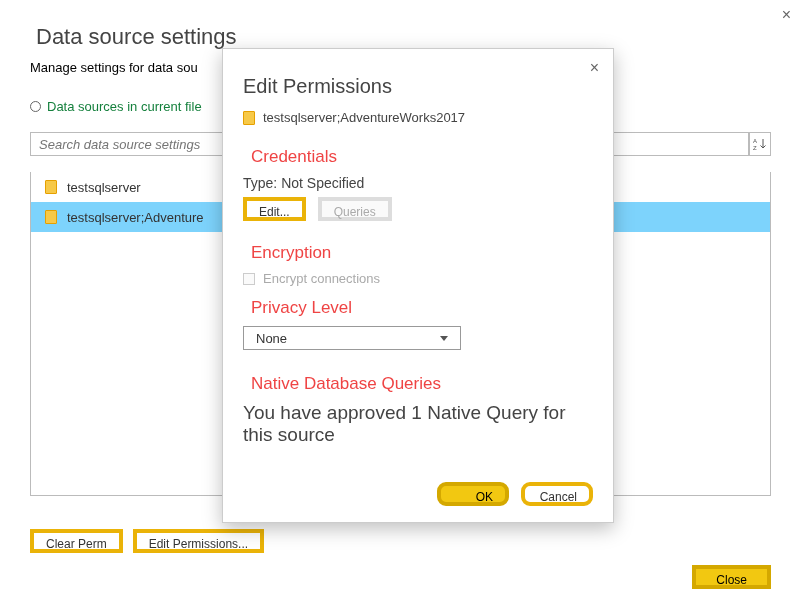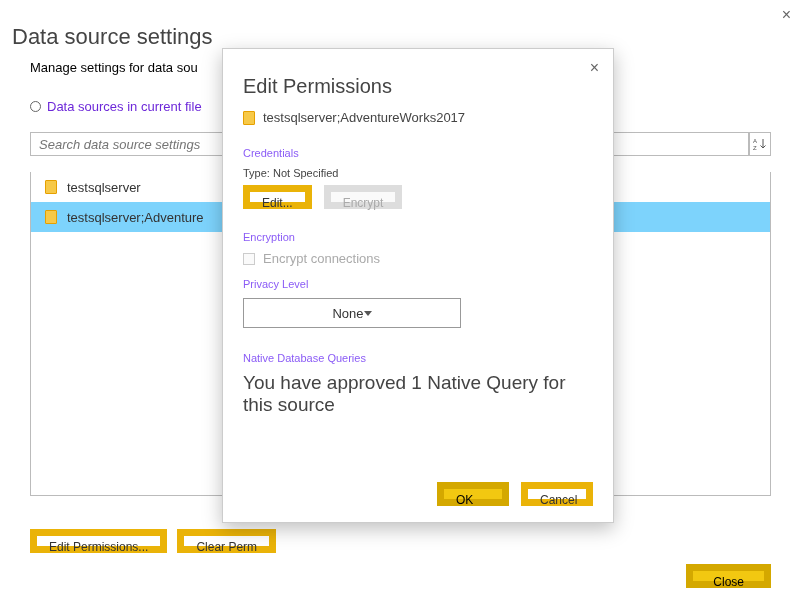--- a/index.html
+++ b/index.html
@@ -20,33 +20,33 @@
     right: 10px;
     font-size: 16px;
     color: #666;
     cursor: pointer;
     font-family: Arial, sans-serif;
   }
   .page-title {
     font-size: 22px;
     font-weight: 400;
     color: #444;
-    margin: 24px 0 10px 12px;
+    margin: 24px 0 10px 36px;
   }
   .page-subtitle {
     margin: 0 0 24px 30px;
     font-size: 13px;
     color: #000000;
   }
   .scope-row {
     margin: 0 0 18px 30px;
     display: flex;
     align-items: center;
     font-size: 13px;
-    color: #6d28d9;
+    color: #15803d;
   }
   .scope-radio {
     width: 11px; height: 11px;
     border: 1px solid #666;
     border-radius: 50%;
     margin-right: 6px;
     background: #fff;
   }
   .search-row {
     margin: 0 30px 16px 30px;
@@ -106,21 +106,21 @@
     border-radius: 1px;
   }
   .bottom-btn-row {
     position: absolute;
     left: 30px;
     bottom: 50px;
     display: flex;
     gap: 10px;
   }
   .btn {
-    border: 7px solid #eab308;
+    border: 4px solid #eab308;
     background: #fff;
     padding: 4px 12px;
     font-size: 12px;
     color: #333;
     cursor: pointer;
     height: 24px;
     line-height: 14px;
   }
   .btn.primary {
     background: #f2c811;
@@ -163,27 +163,27 @@
   }
   .modal-source-row {
     display: flex;
     align-items: center;
     font-size: 13px;
     color: #444;
     margin-bottom: 22px;
   }
   .modal-source-row .db-icon { margin-right: 8px; }
   .section-title {
-    font-size: 11px;
-    color: #8b5cf6;
+    font-size: 17px;
+    color: #ef4444;
     font-weight: 400;
-    margin: 0 0 8px 0;
+    margin: 0 0 8px 8px;
   }
   .cred-type {
-    font-size: 11px;
+    font-size: 14px;
     color: #444;
     margin-bottom: 6px;
   }
   .cred-btn-row { display: flex; gap: 12px; margin-bottom: 22px; }
   .btn.disabled {
     color: #aaa;
     border-color: #ddd;
     background: #fafafa;
     cursor: default;
   }
@@ -195,26 +195,26 @@
     margin-bottom: 12px;
   }
   .checkbox {
     width: 12px; height: 12px;
     border: 1px solid #ccc;
     margin-right: 8px;
     background: #fafafa;
   }
   .select {
     border: 1px solid #999;
-    height: 30px;
+    height: 24px;
     width: 218px;
     display: flex;
     align-items: center;
-    justify-content: center;
-    padding: 0 0;
+    justify-content: space-between;
+    padding: 0 12px;
     font-size: 13px;
     color: #333;
     cursor: pointer;
     margin-bottom: 24px;
   }
   .caret {
     width: 0; height: 0;
     border-left: 4px solid transparent;
     border-right: 4px solid transparent;
     border-top: 5px solid #555;
@@ -229,21 +229,21 @@
     display: inline-block;
     padding: 3px;
   }
   .modal-footer {
     position: absolute;
     right: 20px;
     bottom: 16px;
     display: flex;
     gap: 12px;
   }
-  .modal-footer .btn { width: 72px; text-align: left; }
+  .modal-footer .btn { width: 72px; text-align: right; border-radius: 9px; }
 </style>
 </head>
 <body>
 
 <div class="outer-close">×</div>
 
 <div class="page-title">Data source settings</div>
 <div class="page-subtitle">Manage settings for data sou</div>
 
 <div class="scope-row">
@@ -267,42 +267,42 @@
     <span class="db-icon"></span>
     <span>testsqlserver</span>
   </div>
   <div class="list-row selected">
     <span class="db-icon"></span>
     <span>testsqlserver;Adventure</span>
   </div>
 </div>
 
 <div class="bottom-btn-row">
+  <button class="btn">Clear Perm</button>
   <button class="btn">Edit Permissions...</button>
-  <button class="btn">Clear Perm</button>
 </div>
 
 <div class="close-row">
   <button class="btn primary">Close</button>
 </div>
 
 <div class="modal">
   <div class="modal-close">×</div>
   <div class="modal-title">Edit Permissions</div>
 
   <div class="modal-source-row">
     <span class="db-icon"></span>
     <span>testsqlserver;AdventureWorks2017</span>
   </div>
 
   <div class="section-title">Credentials</div>
   <div class="cred-type">Type: Not Specified</div>
   <div class="cred-btn-row">
     <button class="btn">Edit...</button>
-    <button class="btn disabled">Encrypt</button>
+    <button class="btn disabled">Queries</button>
   </div>
 
   <div class="section-title">Encryption</div>
   <div class="enc-row">
     <span class="checkbox"></span>
     <span>Encrypt connections</span>
   </div>
 
   <div class="section-title">Privacy Level</div>
   <div class="select">

